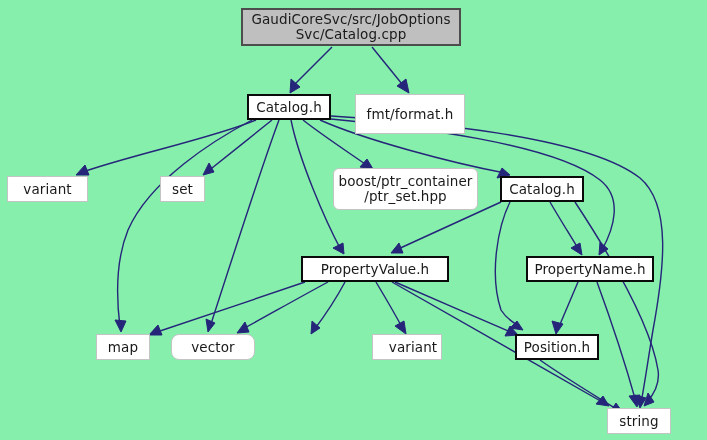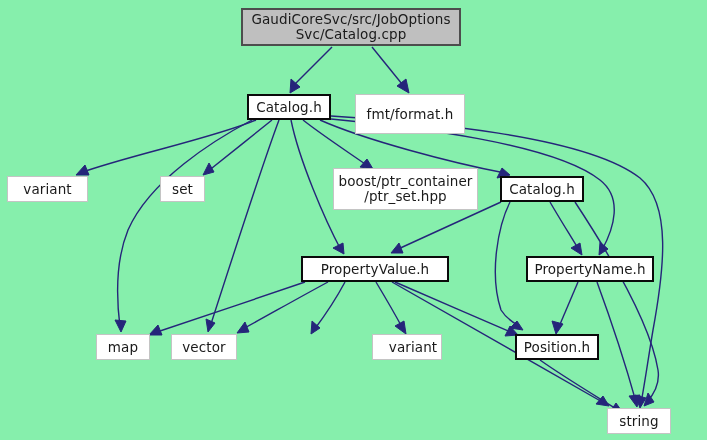--- a/index.html
+++ b/index.html
@@ -158,42 +158,42 @@
   </div>
 
   <div class="node-box" style="left:7px; top:176px; width:81px; height:26px;">
     <span class="node-label">variant</span>
   </div>
 
   <div class="node-box" style="left:160px; top:176px; width:45px; height:26px;text-align:right;">
     <span class="node-label">set</span>
   </div>
 
-  <div class="node-box" style="left:333px; top:168px; width:145px; height:42px;">
+  <div class="node-box" style="left:333px; top:168px; width:145px; height:42px;border-radius:6px;">
     <span class="node-label">boost/ptr_container
 /ptr_set.hpp</span>
   </div>
 
   <div class="node-box bold-border" style="left:500px; top:176px; width:84px; height:26px;">
     <span class="node-label">Catalog.h</span>
   </div>
 
   <div class="node-box bold-border" style="left:301px; top:256px; width:148px; height:26px;">
     <span class="node-label">PropertyValue.h</span>
   </div>
 
   <div class="node-box bold-border" style="left:526px; top:256px; width:128px; height:26px;">
     <span class="node-label">PropertyName.h</span>
   </div>
 
   <div class="node-box" style="left:96px; top:334px; width:54px; height:26px;">
     <span class="node-label">map</span>
   </div>
 
-  <div class="node-box" style="left:171px; top:334px; width:66px; height:26px;">
+  <div class="node-box" style="left:171px; top:334px; width:84px; height:26px;border-radius:8px;">
     <span class="node-label">vector</span>
   </div>
 
 
   <div class="node-box" style="left:372px; top:334px; width:70px; height:26px;padding-left:12px;">
     <span class="node-label">variant</span>
   </div>
 
   <div class="node-box bold-border" style="left:515px; top:334px; width:84px; height:26px;">
     <span class="node-label">Position.h</span>

